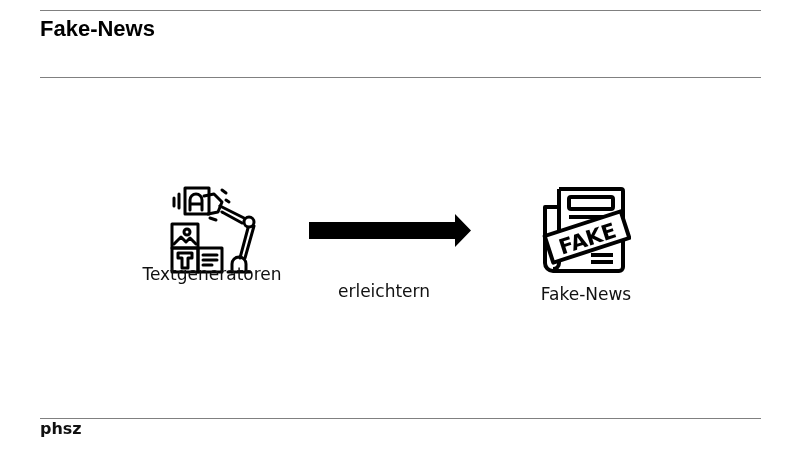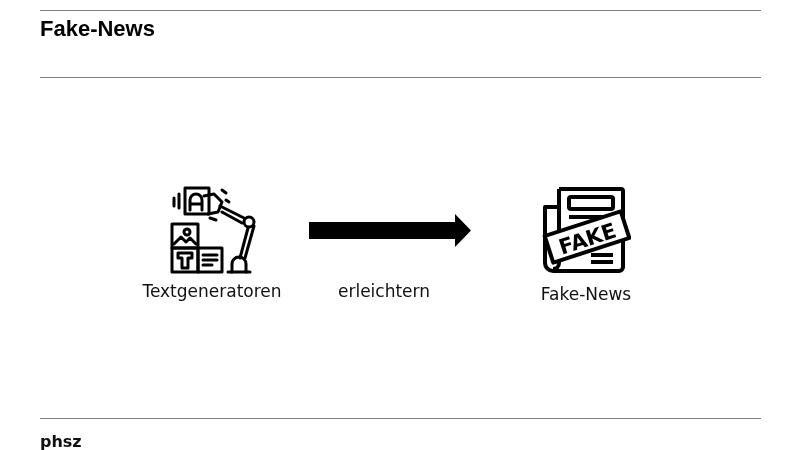--- a/index.html
+++ b/index.html
@@ -1,19 +1,19 @@
 <!DOCTYPE html>
 <html><head>
 <meta charset="utf-8">
 <style>
   html, body { margin:0; padding:0; background:#ffffff; }
   body { width:800px; height:450px; position:relative; overflow:hidden; font-family:"Liberation Sans", sans-serif; color:#000; }
   .rule { position:absolute; left:40px; width:721px; height:1px; background:#808080; }
   .title { position:absolute; left:40px; top:16px; font-size:22px; font-weight:bold; font-family:"Liberation Sans", sans-serif; letter-spacing:0; }
-  .footer-text { position:absolute; left:40px; top:419px; font-size:16px; font-weight:bold; font-family:"DejaVu Sans", sans-serif; color:#111;margin-top:13px; }
+  .footer-text { position:absolute; left:40px; top:419px; font-size:16px; font-weight:bold; font-family:"DejaVu Sans", sans-serif; color:#111; }
   .icon { position:absolute; }
   .label { position:absolute; font-family:"DejaVu Sans", sans-serif; font-size:17px; color:#111; white-space:nowrap; transform:translateX(-50%); }
 </style>
 </head>
 <body>
 
 <div class="rule" style="top:10px;"></div>
 <div class="title">Fake-News</div>
 <div class="rule" style="top:77px;"></div>
 
@@ -43,21 +43,21 @@
 
     <rect x="2" y="62" width="26" height="24"></rect>
     <path d="M8 67 H22 V72 H18 V82 H12 V72 H8 Z"></path>
 
     <rect x="28" y="62" width="24" height="24"></rect>
     <line x1="33" y1="69" x2="47" y2="69"></line>
     <line x1="33" y1="74" x2="47" y2="74"></line>
     <line x1="33" y1="79" x2="42" y2="79"></line>
   </svg>
 </div>
-<div class="label" style="left:212px; top:281px;">Textgeneratoren</div>
+<div class="label" style="left:212px; top:264px;">Textgeneratoren</div>
 
 <div class="icon" style="left:309px; top:214px; width:163px; height:33px;">
   <svg width="163" height="33" viewBox="0 0 163 33">
     <polygon points="0,8 146,8 146,0 162,16.5 146,33 146,25 0,25" fill="#000"></polygon>
   </svg>
 </div>
 <div class="label" style="left:384px; top:281px;">erleichtern</div>
 
 <div class="icon" style="left:541px; top:185px; width:90px; height:90px;">
   <svg width="90" height="90" viewBox="0 0 90 90" fill="none" stroke="#000" stroke-width="4" stroke-linejoin="round">

